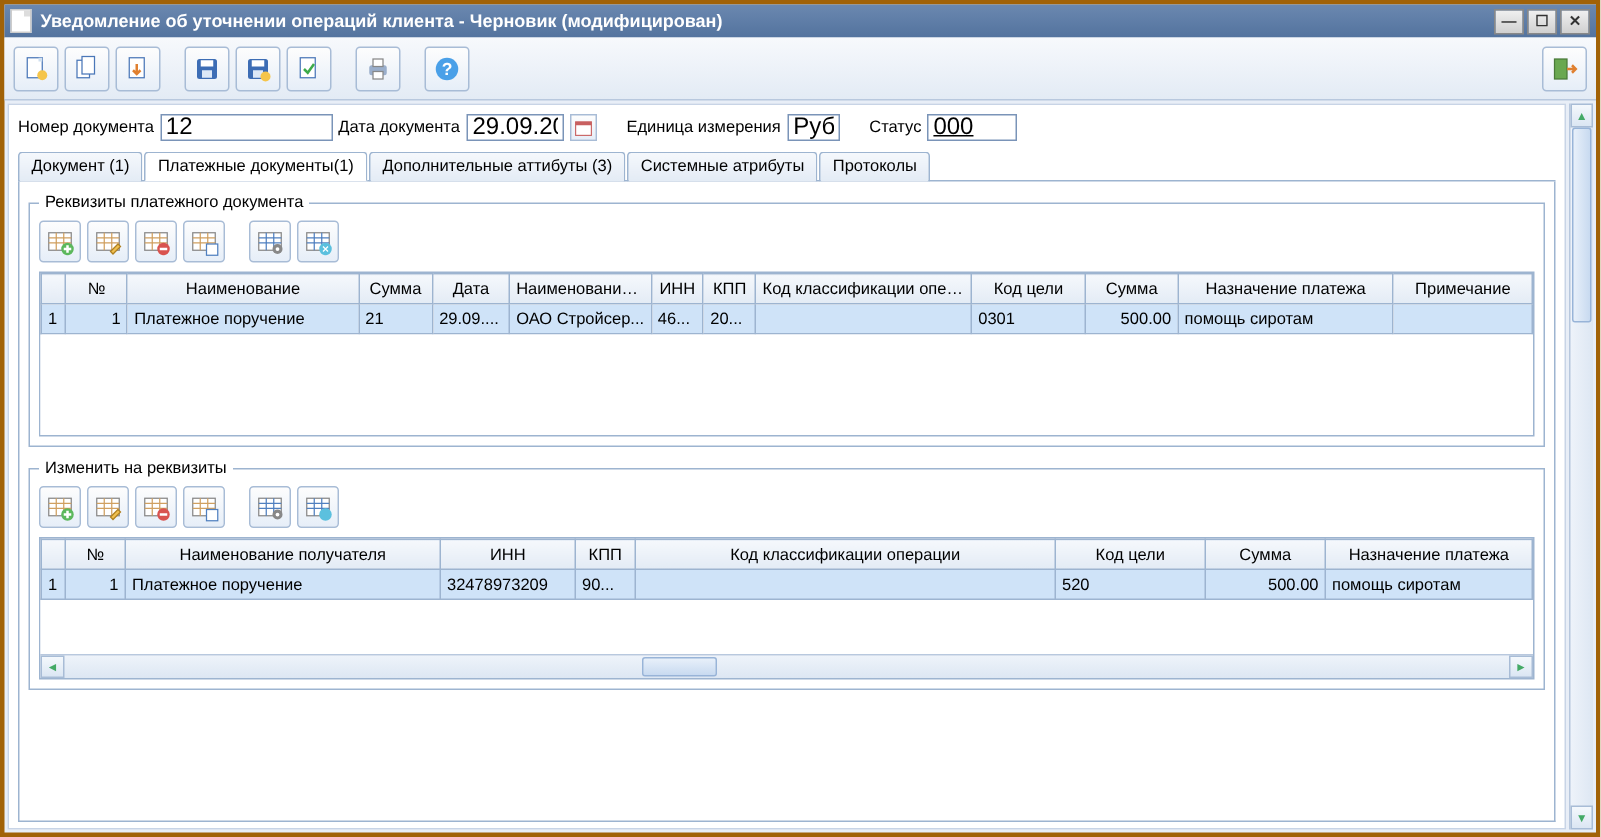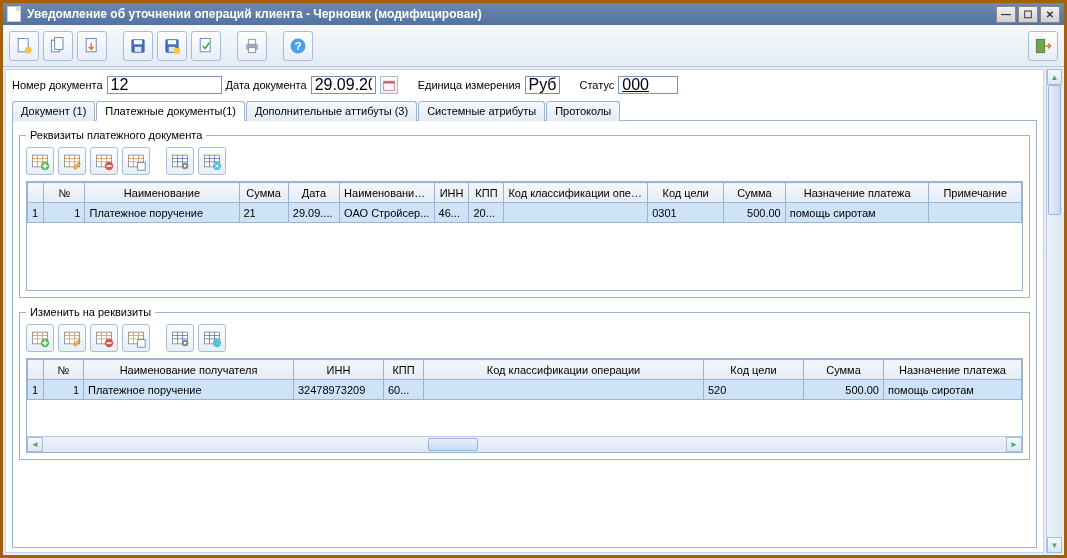--- a/index.html
+++ b/index.html
@@ -435,21 +435,21 @@
                   <th>Сумма</th>
                   <th>Назначение платежа</th>
                 </tr>
               </thead>
               <tbody>
                 <tr class="sel">
                   <td class="row-hdr">1</td>
                   <td class="num">1</td>
                   <td>Платежное поручение</td>
                   <td>32478973209</td>
-                  <td>60...</td>
+                  <td>90...</td>
                   <td></td>
                   <td>520</td>
                   <td class="num">500.00</td>
                   <td>помощь сиротам</td>
                 </tr>
               </tbody>
             </table>
             <div class="grid-fill"></div>
             <div class="hscroll">
               <div class="arrow">◄</div>

